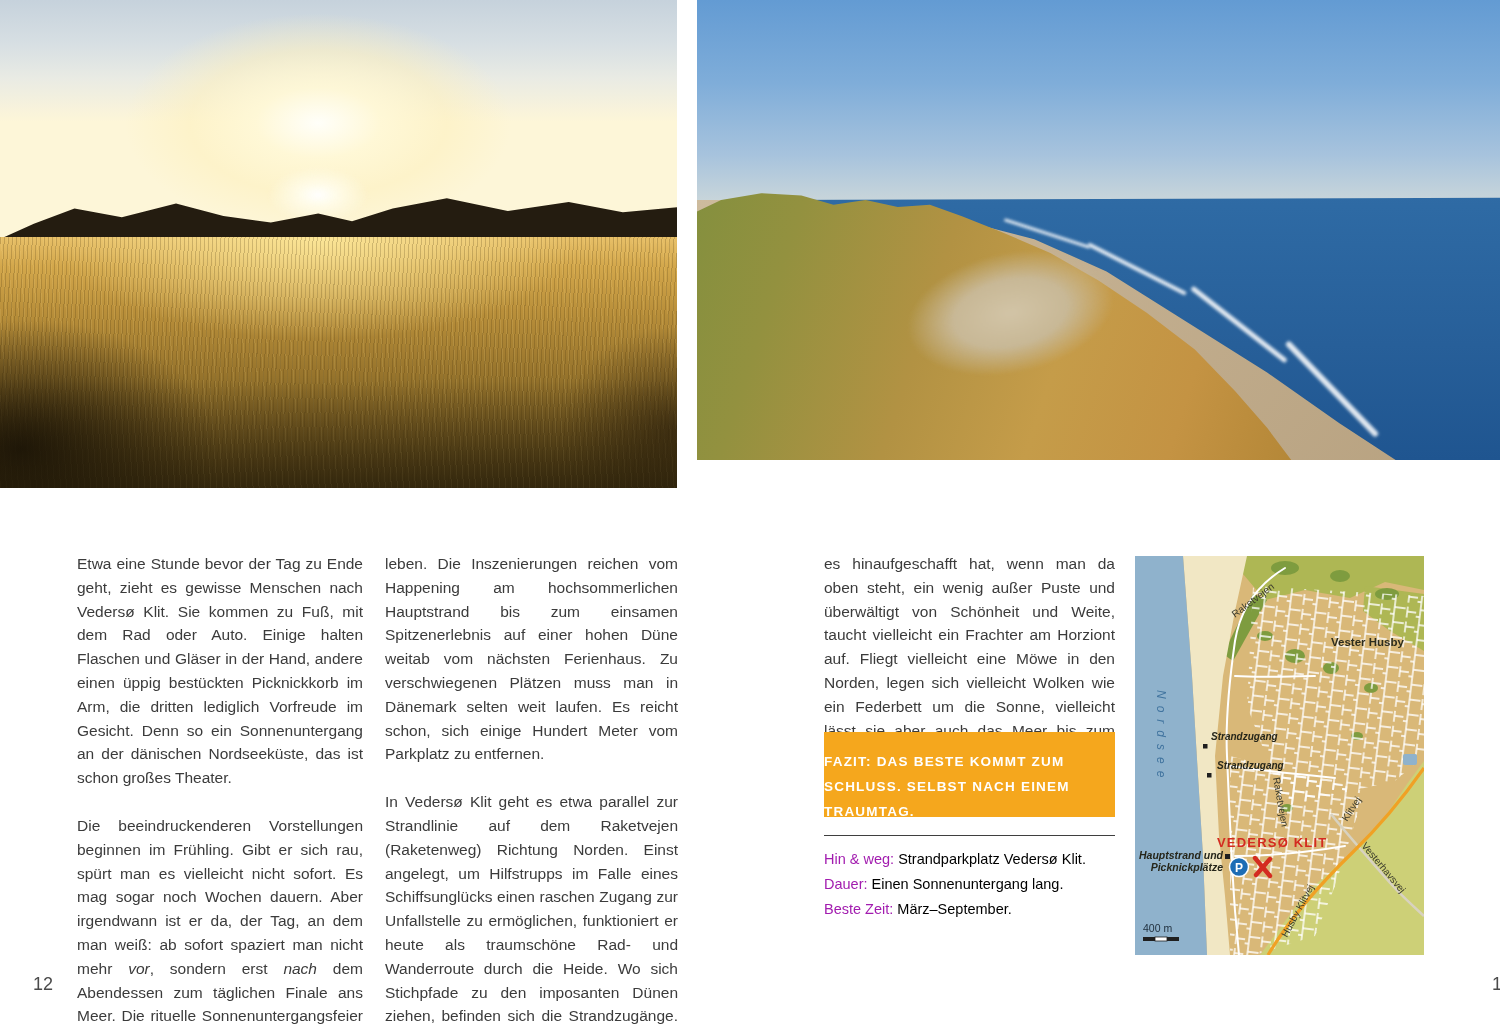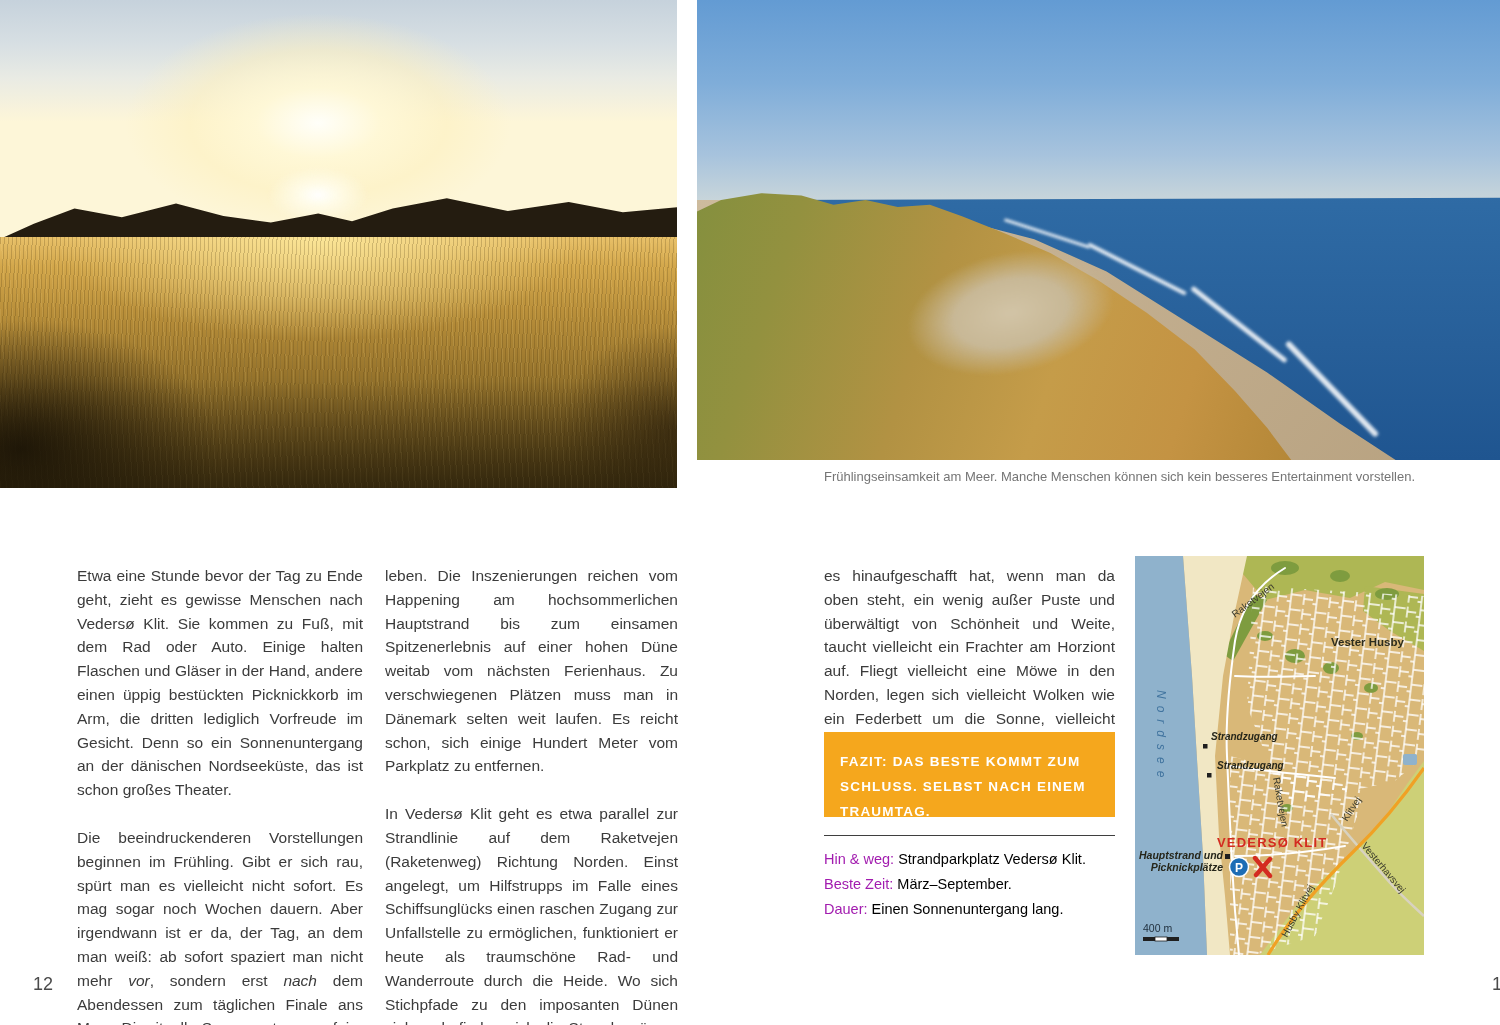--- a/index.html
+++ b/index.html
@@ -53,26 +53,26 @@
     clip-path:polygon(0 100%,0 46%,3% 43.5%,8% 42%,13% 42.5%,17% 44.5%,21% 43.5%,25% 45%,29% 44.5%,33% 47%,38% 50.5%,44% 55%,50% 61%,56% 68%,62% 76%,67% 85%,71% 93%,74% 100%);}
   .rp-dune-tex{left:0;top:0;right:0;bottom:0;
     background:repeating-linear-gradient(80deg,rgba(74,60,18,0.28) 0 1px,rgba(0,0,0,0) 1px 3px),
                radial-gradient(ellipse 40% 50% at 5% 75%,rgba(110,140,50,0.5),rgba(110,140,50,0) 65%);}
   .rp-hollow{left:26%;top:55%;width:26%;height:26%;transform:rotate(-12deg);filter:blur(1px);
     background:radial-gradient(closest-side,#d2c4a6 0%,#c8b896 55%,rgba(200,184,150,0) 100%);}
 
   
   .caption{left:824px;top:469px;width:600px;font-size:13px;color:#757575;}
   .col{position:absolute;top:548px;font-size:15.5px;line-height:23.8px;text-align:justify;color:#3b3b3b;}
-  .col p{margin:16px 0 24px 0;}
+  .col p{margin:4px 0 24px 0;}
   .col-1{left:77px;width:286px;}
   .col-2{left:385px;width:293px;}
   .col-3{left:824px;width:291px;}
   .fazit-box{left:824px;top:732px;width:291px;height:85px;box-sizing:border-box;
-    background:#f5a71d;color:#ffffff;padding:17px 16px;font-weight:bold;font-size:13.5px;
+    background:#f5a71d;color:#ffffff;padding:17px 0;font-weight:bold;font-size:13.5px;
     letter-spacing:1.2px;line-height:25px;}
   .rule{left:824px;top:835px;width:291px;height:0;border-top:1.5px solid #3f3f3f;}
   .facts{left:824px;top:847px;width:300px;font-size:14.5px;line-height:25px;}
   .fact-label{color:#a21caf;margin-right:4px;}
   .fact-value{color:#000000;}
   .pagenum{font-size:18px;color:#4a4a4a;}
   .pagenum-left{left:33px;top:974px;}
   .pagenum-right{left:1492px;top:974px;}
 
   
@@ -105,21 +105,20 @@
     <div class="rp-surf s1"></div>
     <div class="rp-surf s2"></div>
     <div class="rp-surf s3"></div>
     <div class="rp-surf s4"></div>
     <div class="rp-dunes">
       <div class="rp-dune-tex"></div>
     </div>
     <div class="rp-hollow"></div>
   </div>
 
-  <div class="abs caption">Frühlingseinsamkeit am Meer. Manche Menschen können sich kein besseres Entertainment vorstellen.</div>
 
   <div class="col col-1">
     <p>Etwa eine Stunde bevor der Tag zu Ende geht, zieht es gewisse Menschen nach Vedersø Klit. Sie kommen zu Fuß, mit dem Rad oder Auto. Einige halten Flaschen und Gläser in der Hand, andere einen üppig bestückten Picknickkorb im Arm, die dritten lediglich Vorfreude im Gesicht. Denn so ein Sonnenuntergang an der dänischen Nordseeküste, das ist schon großes Theater.</p>
     <p><span>Die beeindruckenderen Vorstellungen beginnen im Frühling. Gibt er sich rau, spürt man es vielleicht nicht sofort. Es mag sogar noch Wochen dauern. Aber irgendwann ist er da, der Tag, an dem man weiß: ab sofort spaziert man nicht mehr </span><em>vor</em><span>, sondern erst </span><em>nach</em><span> dem Abendessen zum täglichen Finale ans Meer. Die rituelle Sonnenuntergangsfeier lässt sich entlang der gesamten Jütländischen Küste er-</span></p>
   </div>
 
   <div class="col col-2">
     <p>leben. Die Inszenierungen reichen vom Happening am hochsommerlichen Hauptstrand bis zum einsamen Spitzenerlebnis auf einer hohen Düne weitab vom nächsten Ferienhaus. Zu verschwiegenen Plätzen muss man in Dänemark selten weit laufen. Es reicht schon, sich einige Hundert Meter vom Parkplatz zu entfernen.</p>
     <p>In Vedersø Klit geht es etwa parallel zur Strandlinie auf dem Raketvejen (Raketenweg) Richtung Norden. Einst angelegt, um Hilfstrupps im Falle eines Schiffsunglücks einen raschen Zugang zur Unfallstelle zu ermöglichen, funktioniert er heute als traumschöne Rad- und Wanderroute durch die Heide. Wo sich Stichpfade zu den imposanten Dünen ziehen, befinden sich die Strandzugänge. Bei der Bezwingung der steilsten Sandgipfel helfen Strickleitern oder Taue. Und wenn man</p>
   </div>
@@ -129,22 +128,22 @@
   </div>
 
   <div class="abs fazit-box">
     <span>FAZIT: DAS BESTE KOMMT ZUM SCHLUSS.</span>
      <span>SELBST NACH EINEM TRAUMTAG.</span>
   </div>
 
   <div class="abs rule"></div>
   <div class="abs facts">
     <div><span class="fact-label">Hin &amp; weg:</span><span class="fact-value">Strandparkplatz Vedersø Klit.</span></div>
+    <div><span class="fact-label">Dauer:</span><span class="fact-value">Einen Sonnenuntergang lang.</span></div>
     <div><span class="fact-label">Beste Zeit:</span><span class="fact-value">März–September.</span></div>
-    <div><span class="fact-label">Dauer:</span><span class="fact-value">Einen Sonnenuntergang lang.</span></div>
   </div>
 
   <div class="abs map">
     <svg width="289" height="399" viewBox="0 0 289 399" xmlns="http://www.w3.org/2000/svg">
       <defs>
         <pattern id="streets" width="26" height="15" patternUnits="userSpaceOnUse" patternTransform="rotate(7)">
           <path d="M4,0 V15 M4,4 H15 M4,11 H-7 M17,2 V13 M17,7 H26" stroke="#ffffff" stroke-width="1.4" fill="none"></path>
         </pattern>
       </defs>
 

